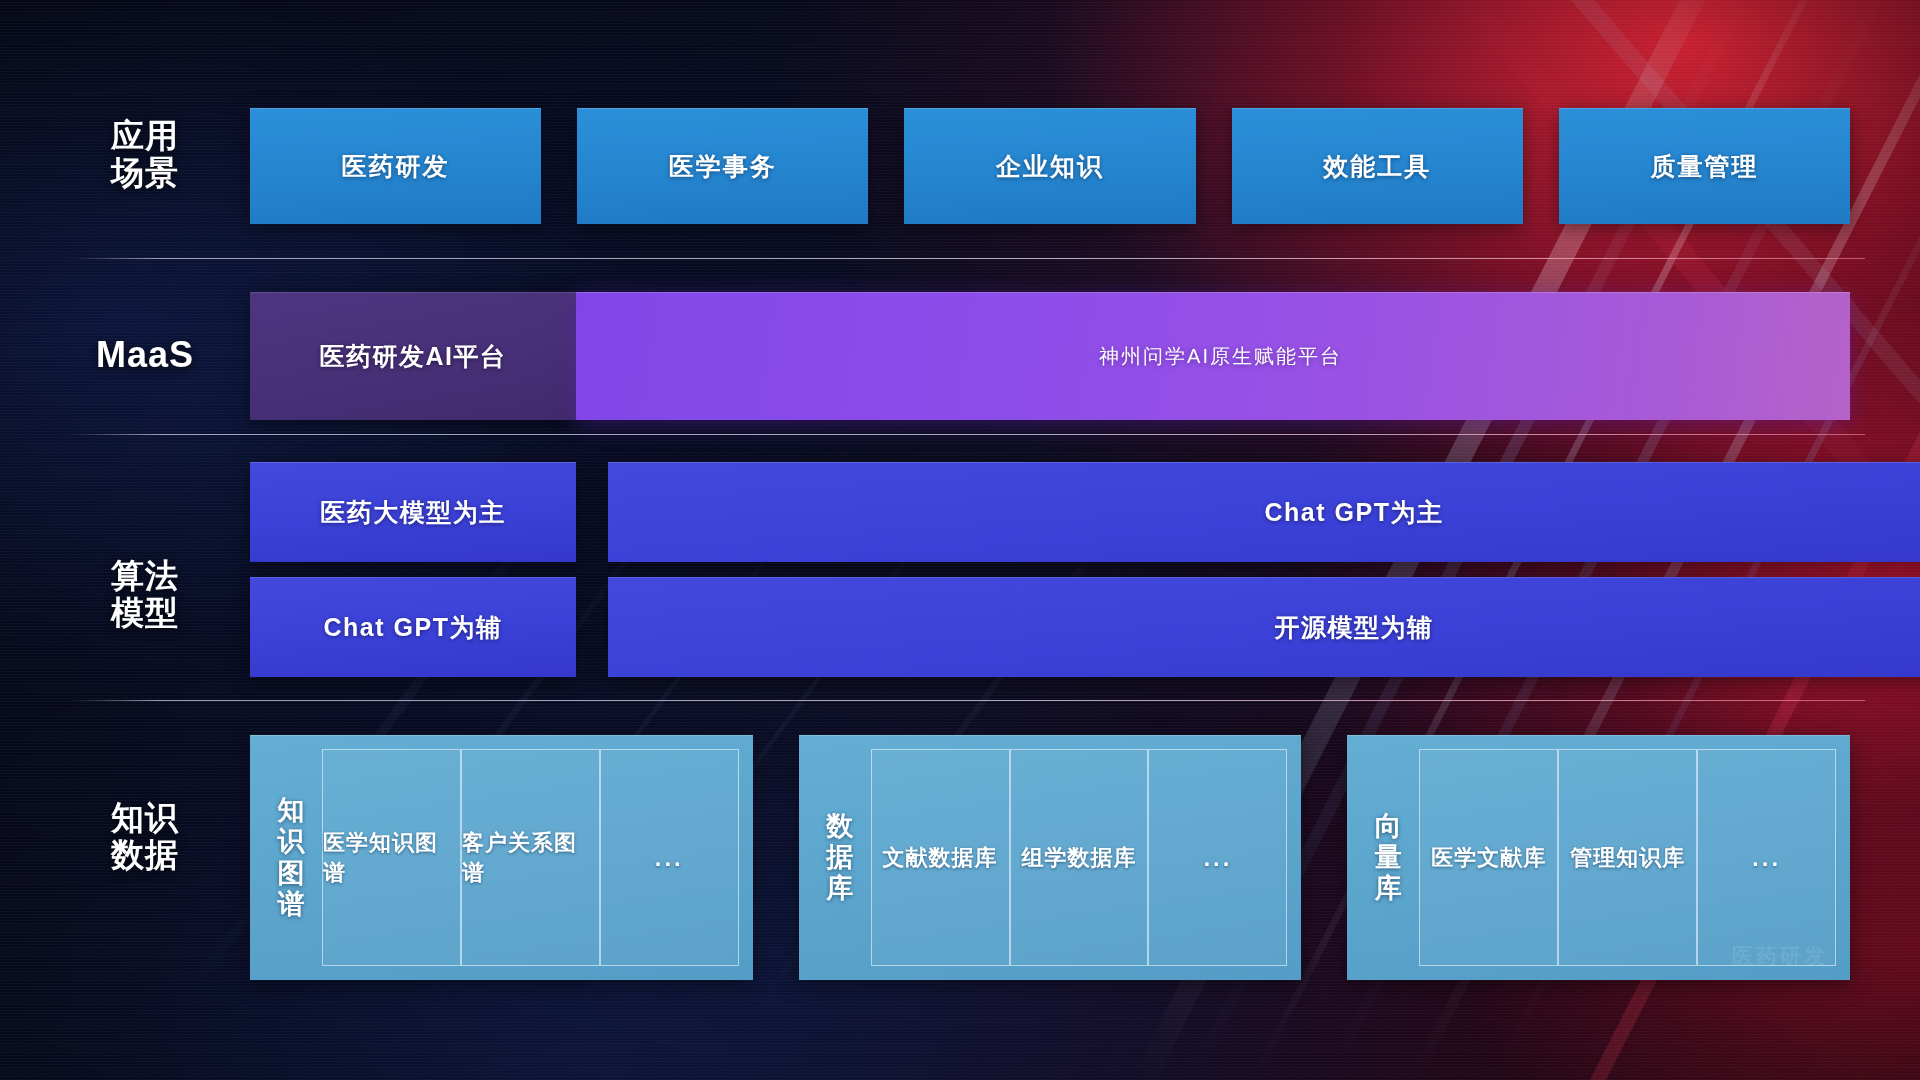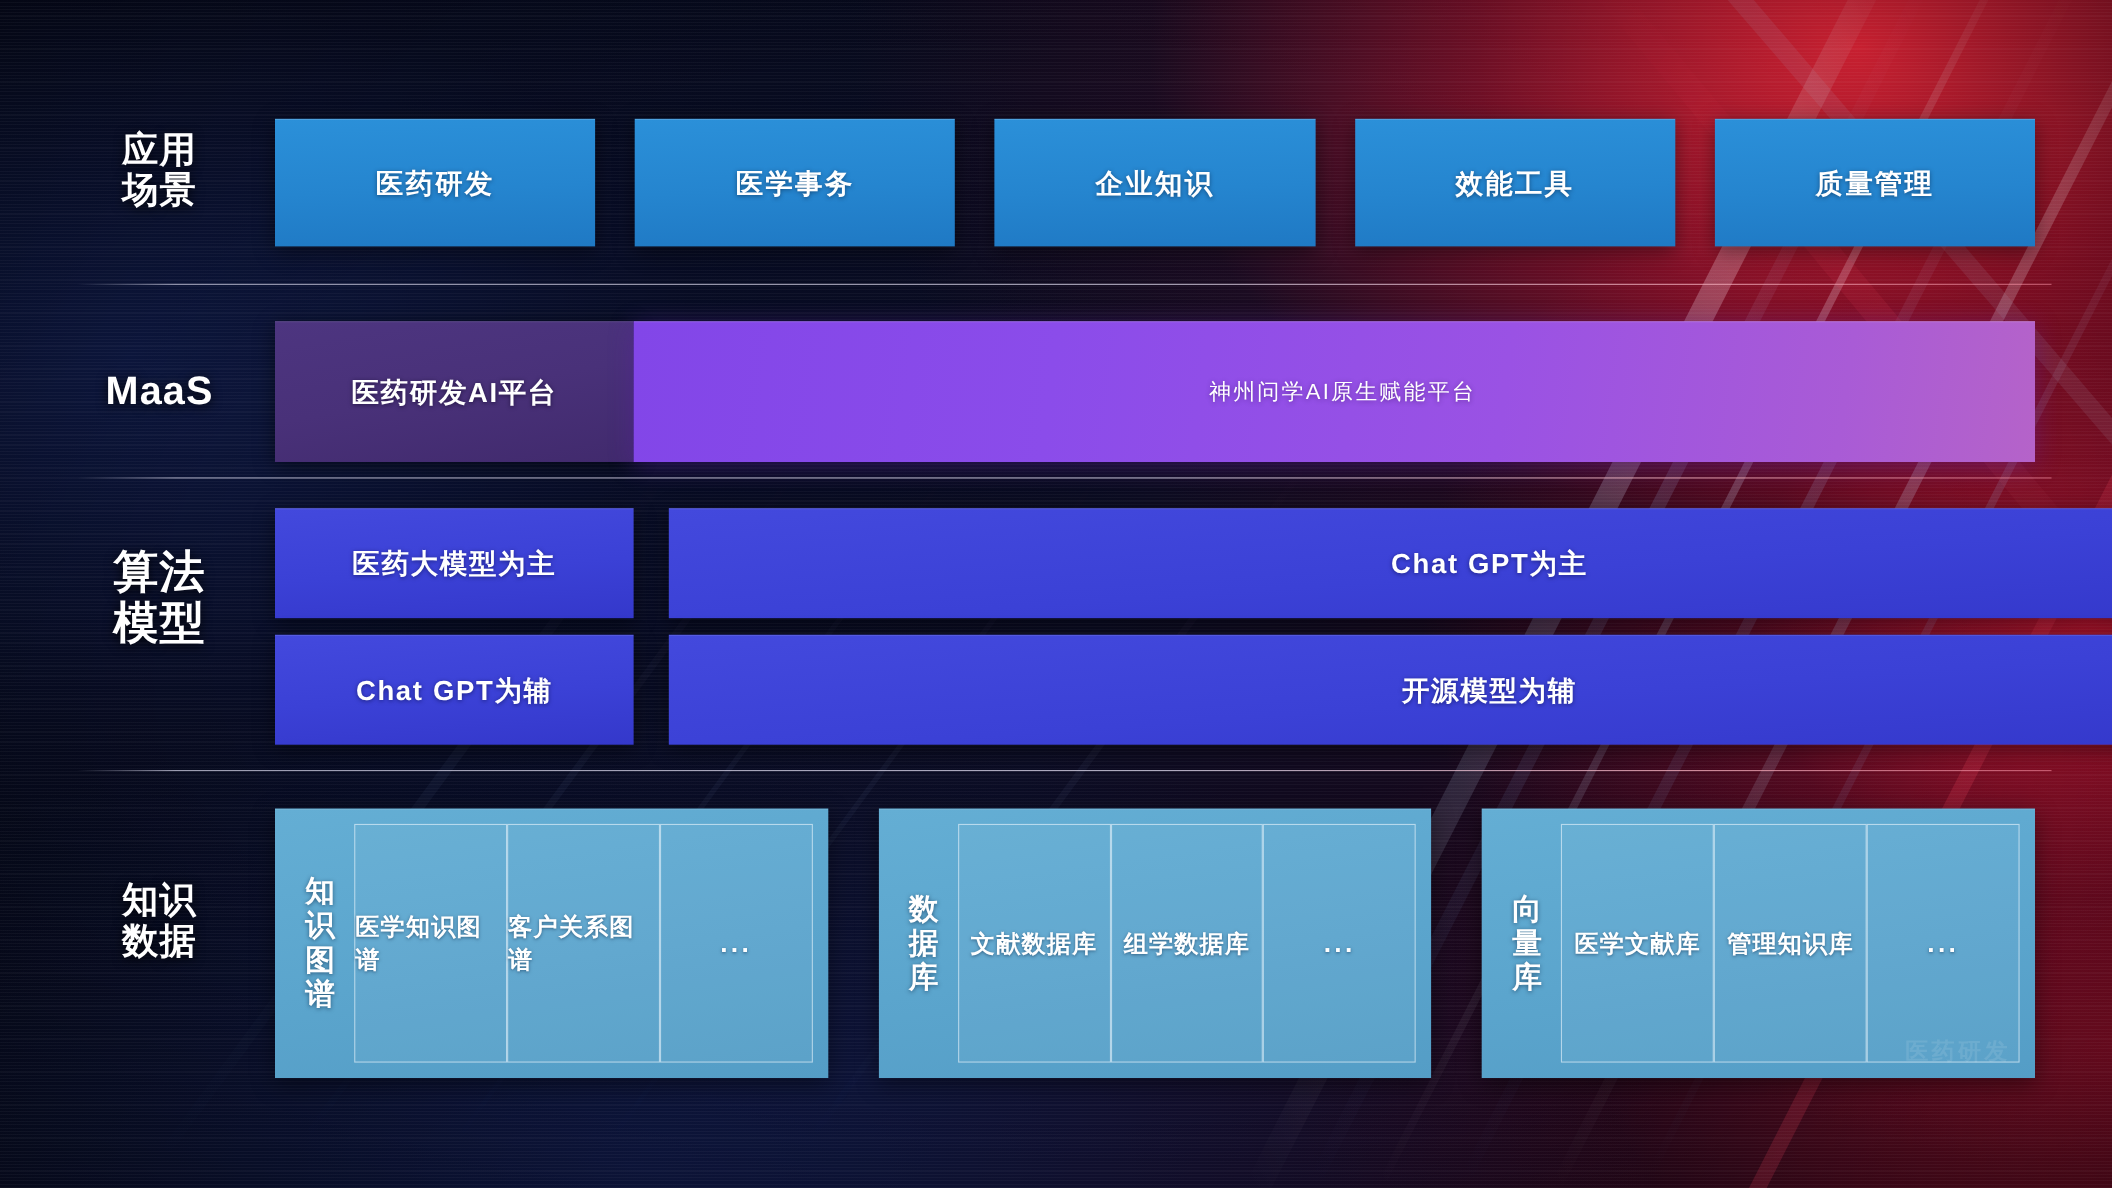--- a/index.html
+++ b/index.html
@@ -191,21 +191,21 @@
 
   <div class="rowlabel" style="top:335px; font-size:36px;">MaaS</div>
 
   <div id="maas-row">
     <div id="maas-left">医药研发AI平台</div>
     <div id="maas-right">神州问学AI原生赋能平台</div>
   </div>
 
   <div class="divider" style="top:434px;"></div>
 
-  <div class="rowlabel" style="top:498px; font-size:41px;">算法
+  <div class="rowlabel" style="top:558px; font-size:33px;">算法
 模型</div>
 
   <div id="algo-row">
     <div class="algo-line" style="top:0;">
       <div class="algo-left">医药大模型为主</div>
       <div class="algo-right">Chat GPT为主</div>
     </div>
     <div class="algo-line" style="top:115px;">
       <div class="algo-left">Chat GPT为辅</div>
       <div class="algo-right">开源模型为辅</div>

